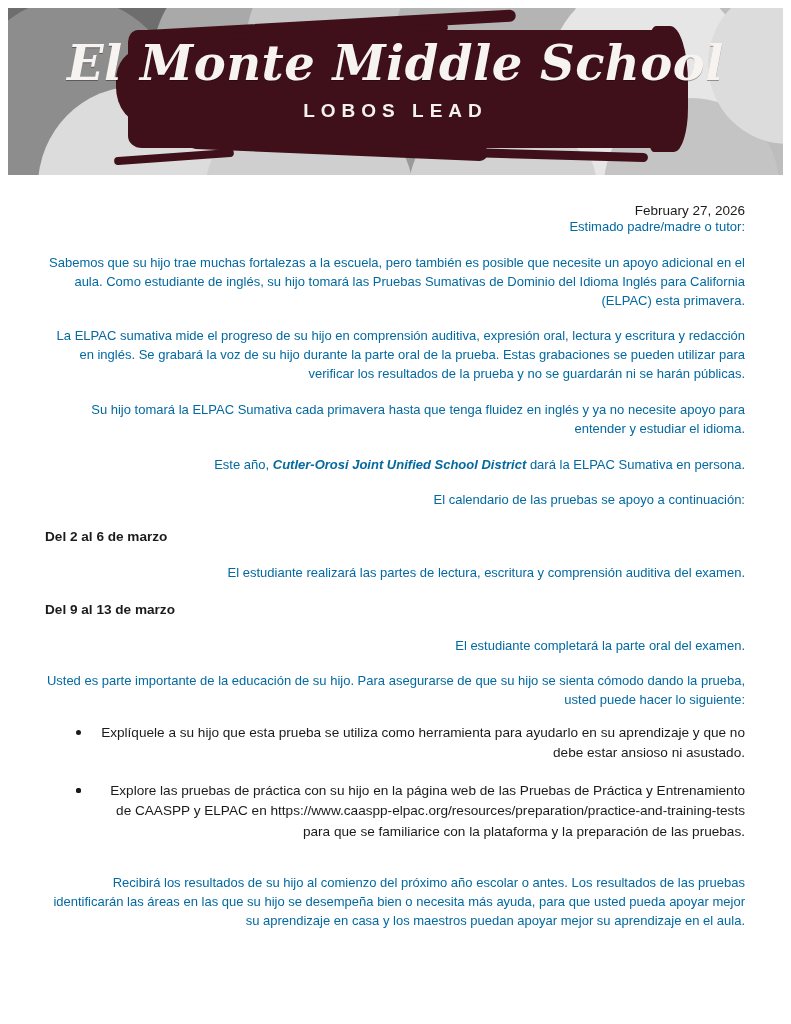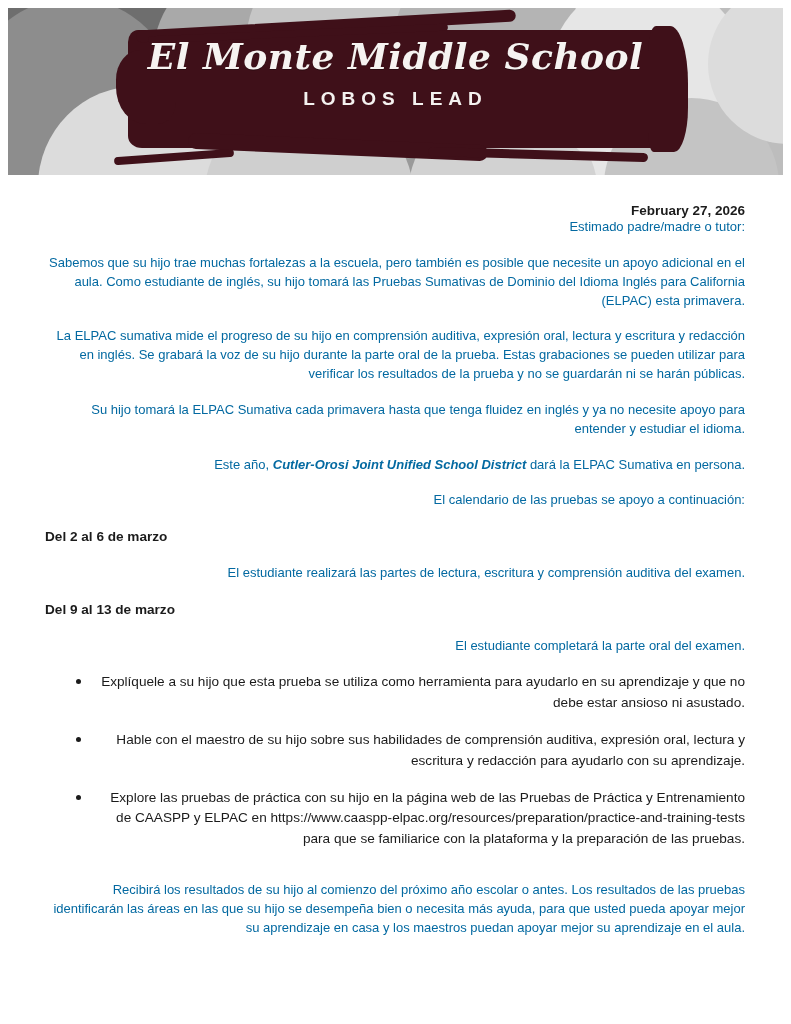--- a/index.html
+++ b/index.html
@@ -64,21 +64,21 @@
     right: 0;
     top: 30px;
     text-align: center;
     z-index: 6;
     pointer-events: none;
   }
   .brand-script {
     font-family: "DejaVu Serif", serif;
     font-style: italic;
     font-weight: 700;
-    font-size: 36px;
+    font-size: 48px;
     color: #f6f3f1;
     letter-spacing: 0.5px;
     line-height: 1.05;
     text-shadow: 0 1px 0 rgba(0,0,0,0.35);
     white-space: nowrap;
   }
   .brand-sub {
     margin-top: 12px;
     font-family: "Liberation Sans", sans-serif;
     font-weight: 700;
@@ -94,21 +94,20 @@
     left: 0;
     top: 175px;
     width: 791px;
   }
   .date-line {
     text-align: right;
     padding-right: 46px;
     font-size: 13.5px;
     margin-top: 28px;
     color: #1b1b1b;
-    font-weight: bold;
   }
   .content {
     padding: 0 46px 0 45px;
   }
   p.para {
     font-size: 13px;
     line-height: 1.45;
     margin: 0 0 17px 0;
     color: #0369a1;
     text-align: right;
@@ -211,29 +210,29 @@
     </p>
 
     <p class="para">El calendario de las pruebas se apoyo a continuación:</p>
 
     <p class="heading-date">Del 2 al 6 de marzo</p>
     <p class="para">El estudiante realizará las partes de lectura, escritura y comprensión auditiva del examen.</p>
 
     <p class="heading-date">Del 9 al 13 de marzo</p>
     <p class="para">El estudiante completará la parte oral del examen.</p>
 
+    <p class="para tight">Usted es parte importante de la educación de su hijo. Para asegurarse de que su hijo se sienta cómodo dando la prueba, usted puede hacer lo siguiente:</p>
 
     <ul class="bullets">
       <li>
         <span class="dot"></span>
         <span>Explíquele a su hijo que esta prueba se utiliza como herramienta para ayudarlo en su aprendizaje y que no debe estar ansioso ni asustado.</span>
       </li>
       <li>
         <span class="dot"></span>
-        <span>Hable con el maestro de su hijo sobre sus habilidades de comprensión auditiva, expresión oral, lectura y escritura y redacción para ayudarlo con su aprendizaje.</span>
       </li>
       <li>
         <span class="dot"></span>
         <span>Explore las pruebas de práctica con su hijo en la página web de las Pruebas de Práctica y Entrenamiento de CAASPP y ELPAC en https://www.caaspp-elpac.org/resources/preparation/practice-and-training-tests para que se familiarice con la plataforma y la preparación de las pruebas.</span>
       </li>
     </ul>
 
     <p class="para">Recibirá los resultados de su hijo al comienzo del próximo año escolar o antes. Los resultados de las pruebas identificarán las áreas en las que su hijo se desempeña bien o necesita más ayuda, para que usted pueda apoyar mejor su aprendizaje en casa y los maestros puedan apoyar mejor su aprendizaje en el aula.</p>
 
   </div>

